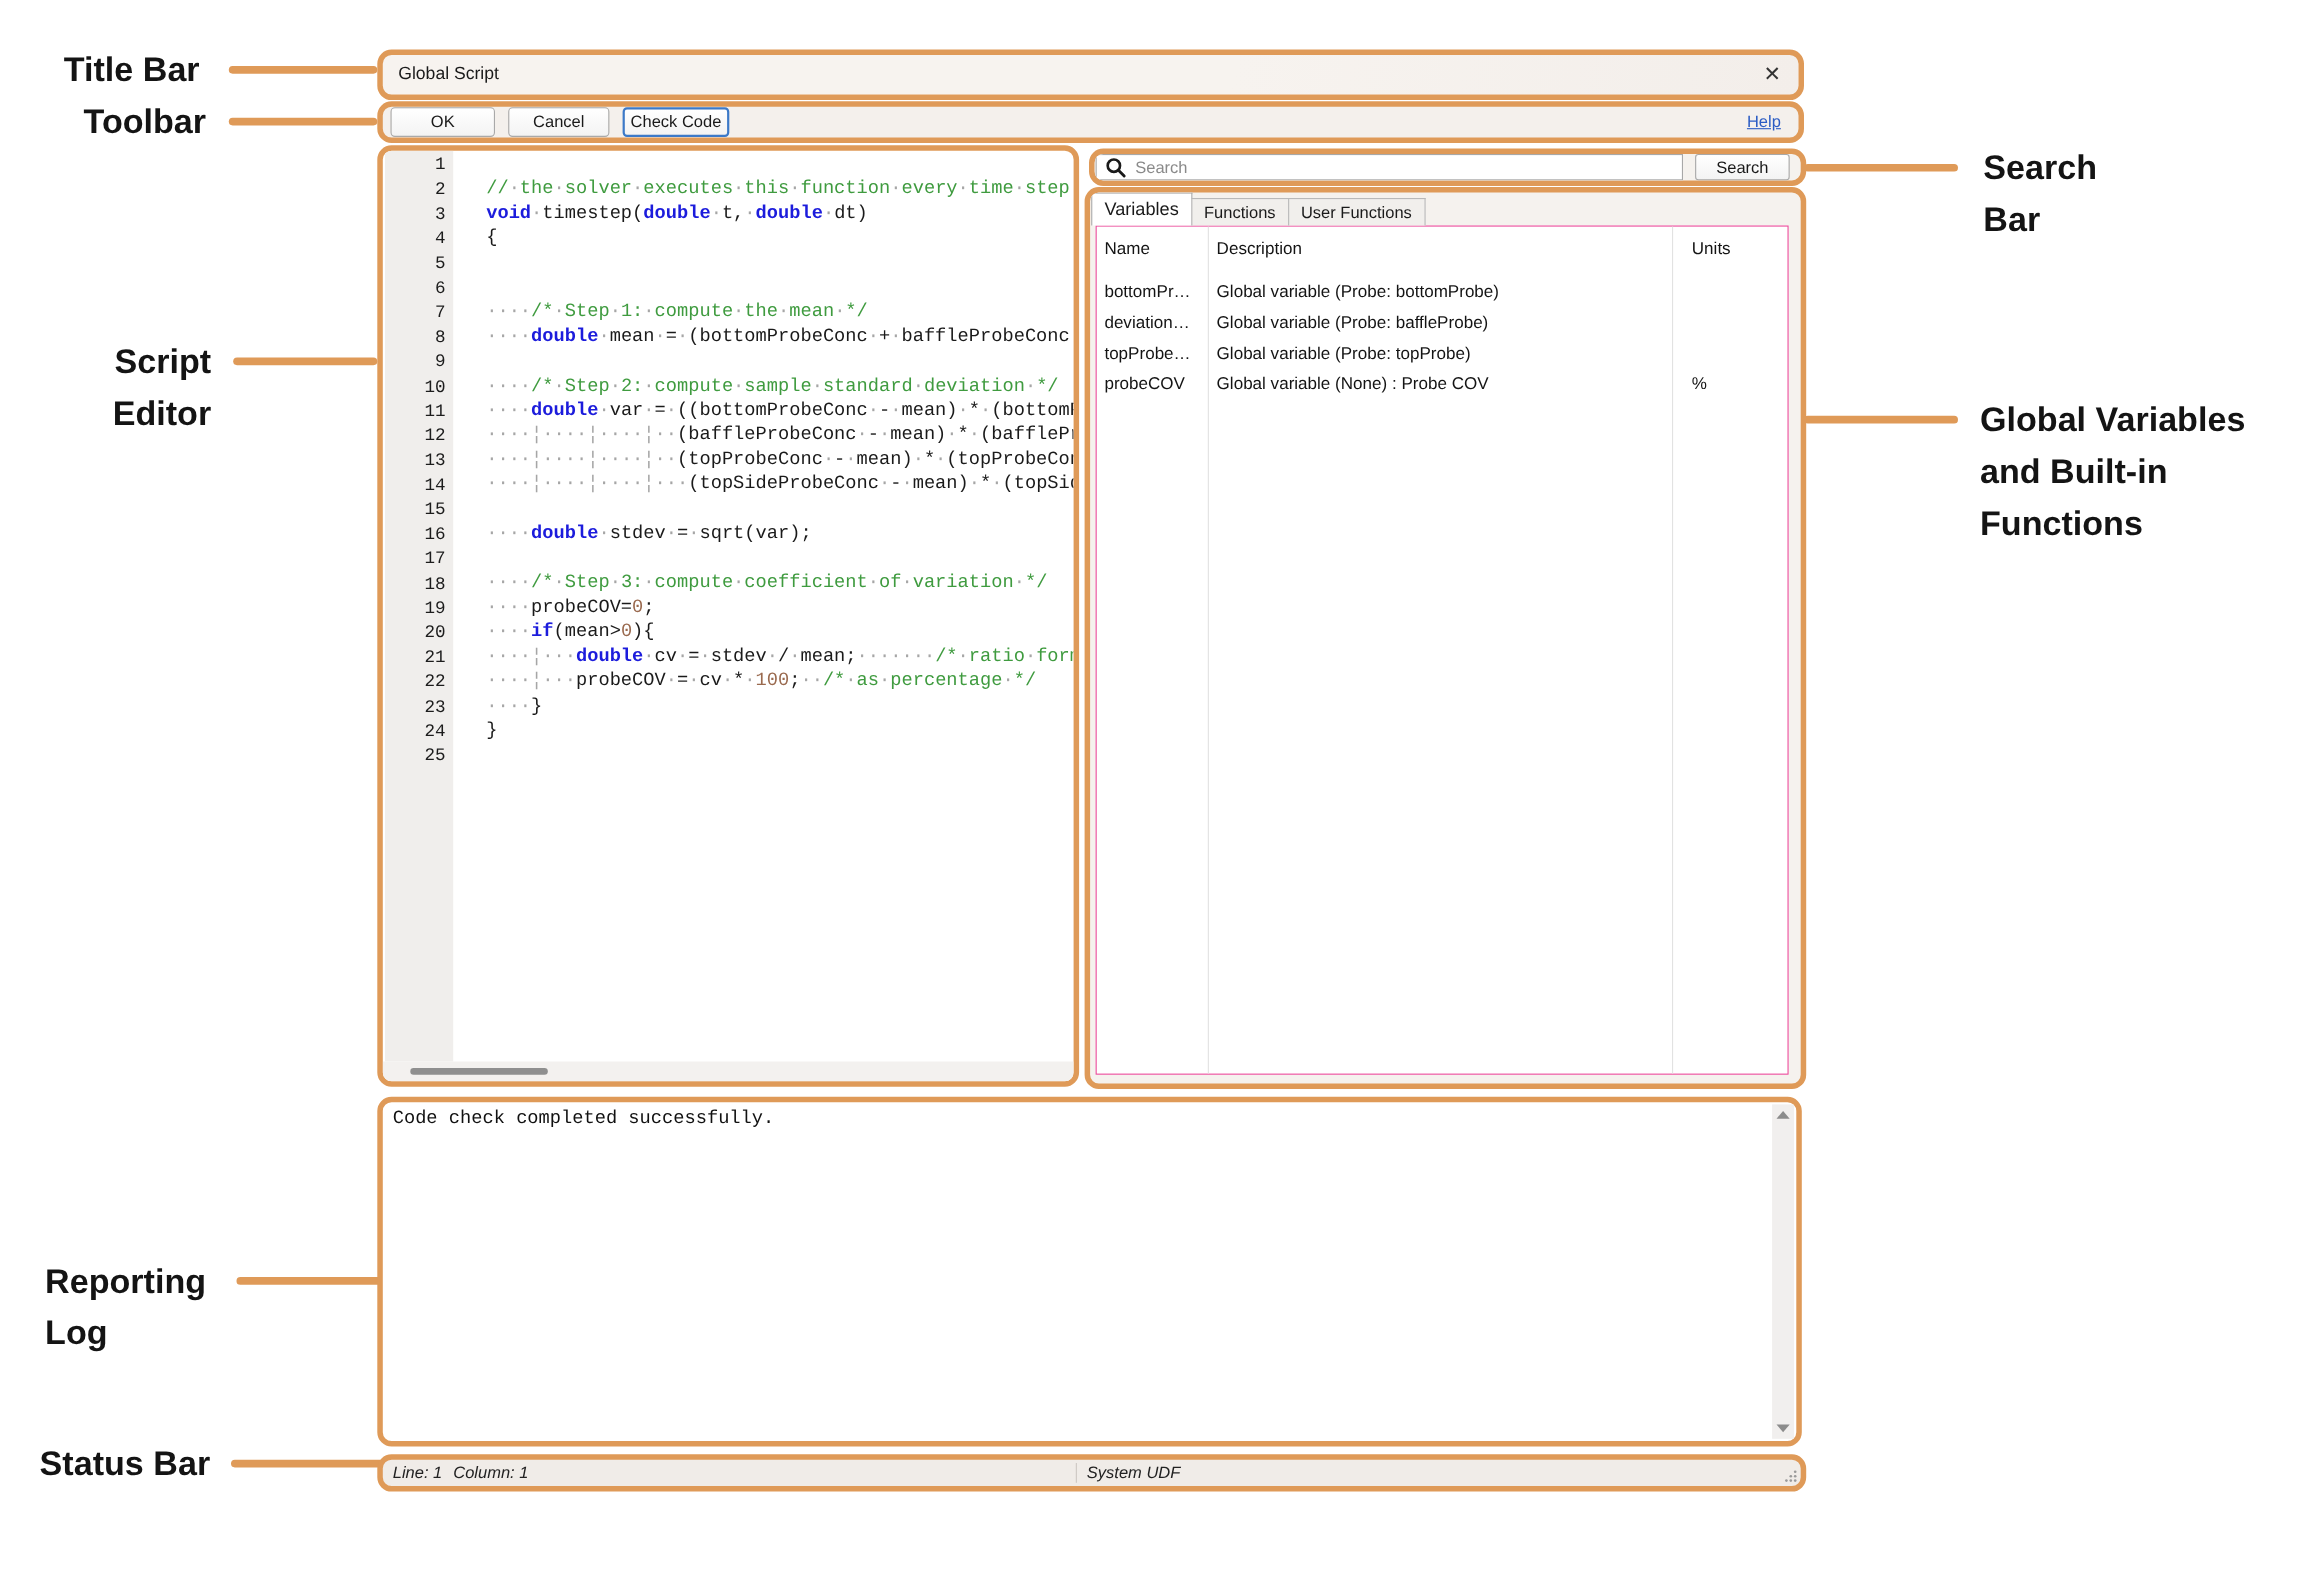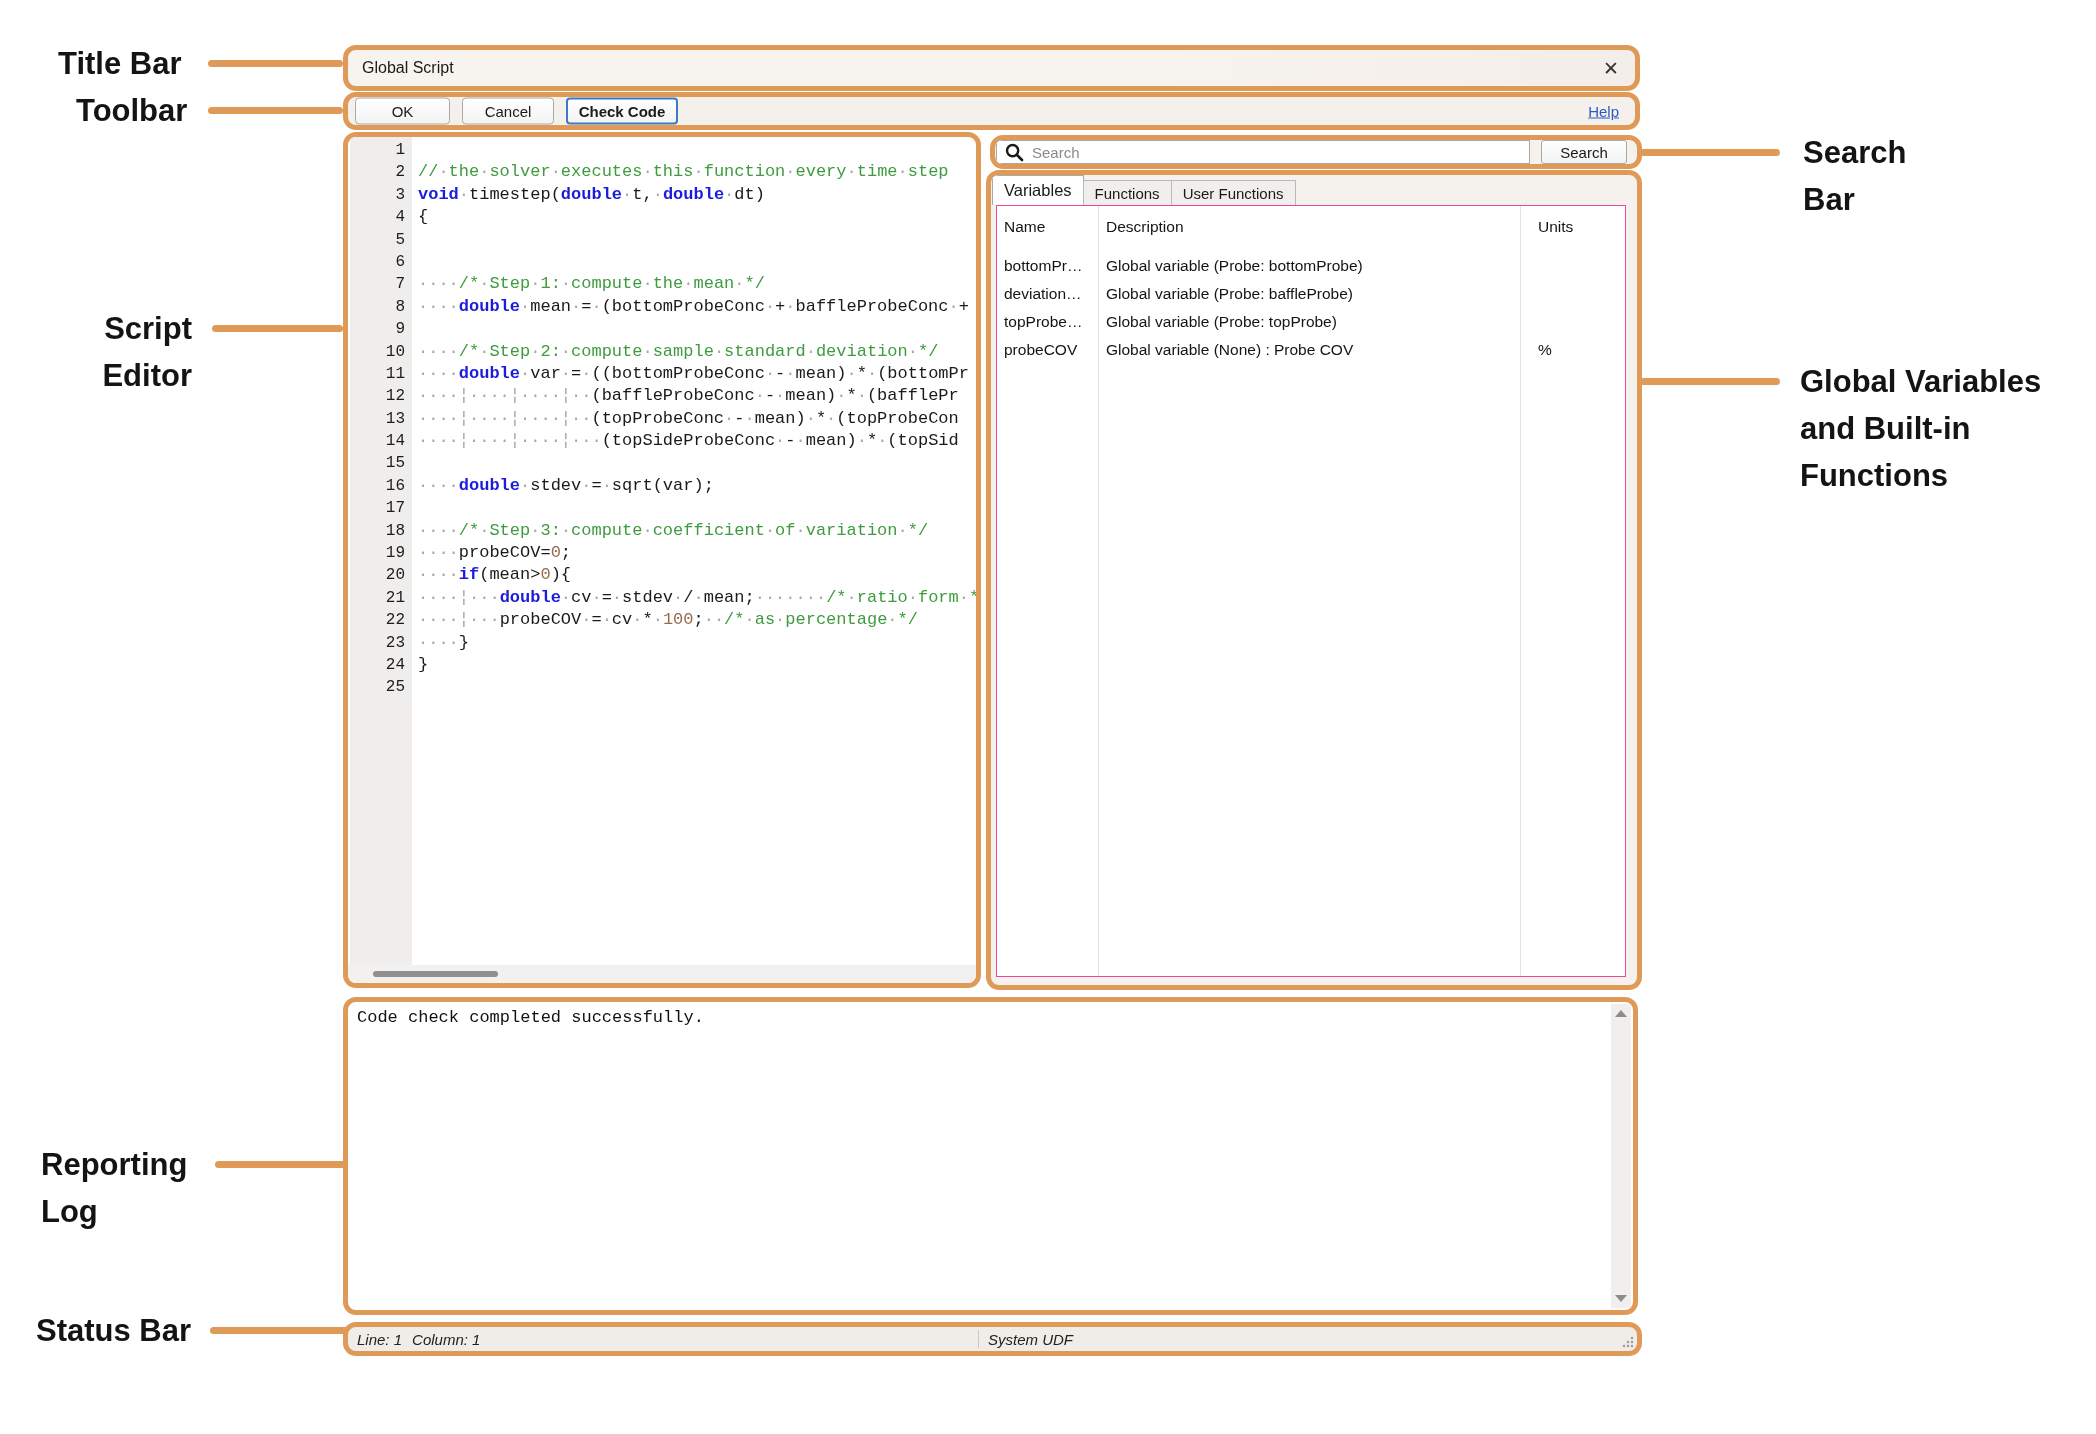--- a/index.html
+++ b/index.html
@@ -25,34 +25,34 @@
              font-size:19px;color:#333;line-height:19px;cursor:default;}
 
   
   #box-toolbar{left:343px;top:92px;width:1297px;height:38px;background:#f4f0ec;}
   .btn{position:absolute;top:50%;transform:translateY(-50%);height:27px;
        background:linear-gradient(#ffffff,#f3f3f3);border:1px solid #a9a9a9;
        border-radius:4px;font-size:15px;color:#1a1a1a;box-sizing:border-box;
        display:flex;align-items:center;justify-content:center;}
   #btn-ok{left:7px;width:95px;}
   #btn-cancel{left:114px;width:92px;}
-  #btn-check{left:218px;width:112px;border:2px solid var(--focus);font-weight:bold;}
+  #btn-check{left:218px;width:97px;border:2px solid var(--focus);}
   .help-link{position:absolute;right:16px;top:50%;transform:translateY(-50%);
              font-size:15px;color:var(--link);text-decoration:underline;}
 
   
   #box-editor{left:343px;top:132px;width:638px;height:856px;background:#ffffff;}
   .gutter{position:absolute;left:2px;top:0;width:62px;height:828px;background:#f0eeec;
           box-sizing:border-box;padding:2px 7px 0 0;text-align:right;
           font-family:"Liberation Mono",monospace;font-size:16px;line-height:22.4px;
           color:#1c1c1c;}
   .code{position:absolute;left:64px;top:2px;right:0;height:562px;overflow:hidden;
         font-family:"Liberation Mono",monospace;font-size:17px;line-height:22.4px;
         white-space:pre;padding-left:6px;}
-  .cl{height:22.4px;}
+  .cl{height:22.4px;margin-left:24px;}
   .tok-k{color:var(--kw);font-weight:bold;}
   .tok-c{color:var(--cm);}
   .tok-n{color:var(--num);}
   .tok-p{color:var(--plain);}
   .ws{color:var(--ws);}
   .hscroll{position:absolute;left:0;right:0;bottom:0;height:18px;background:#f3f1ef;}
   .hthumb{position:absolute;left:25px;top:6px;width:125px;height:6px;
           background:#8f8f8f;border-radius:3px;}
 
   

